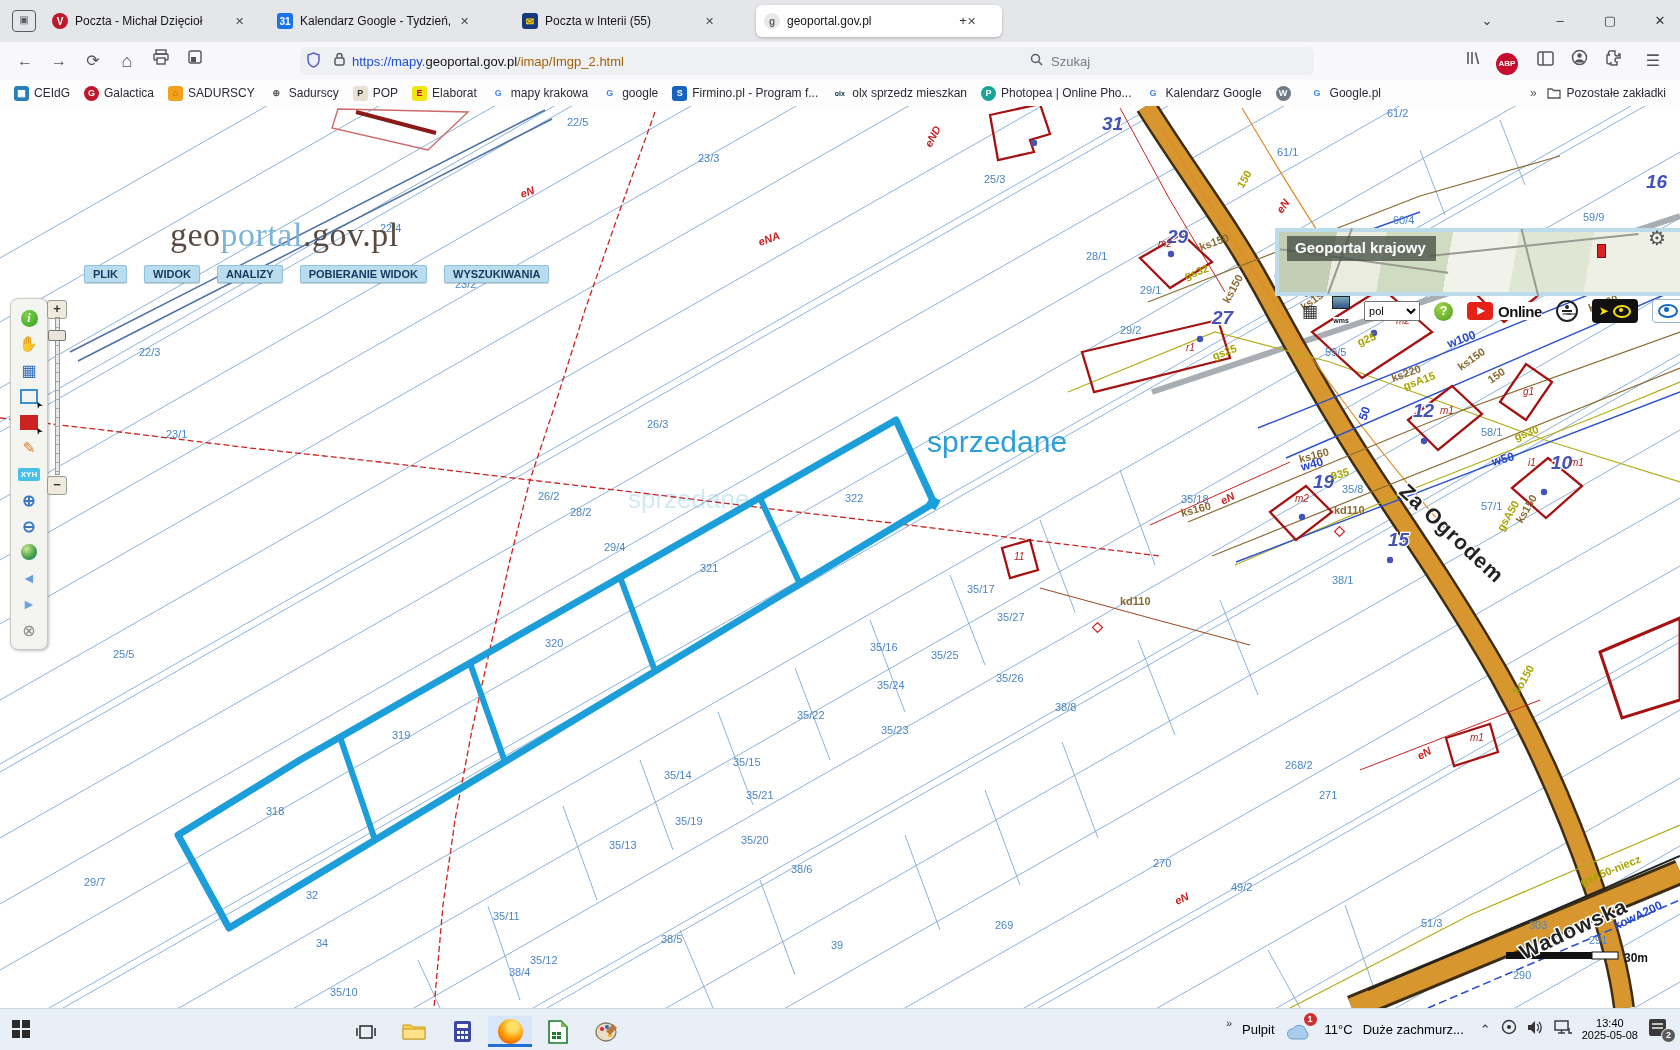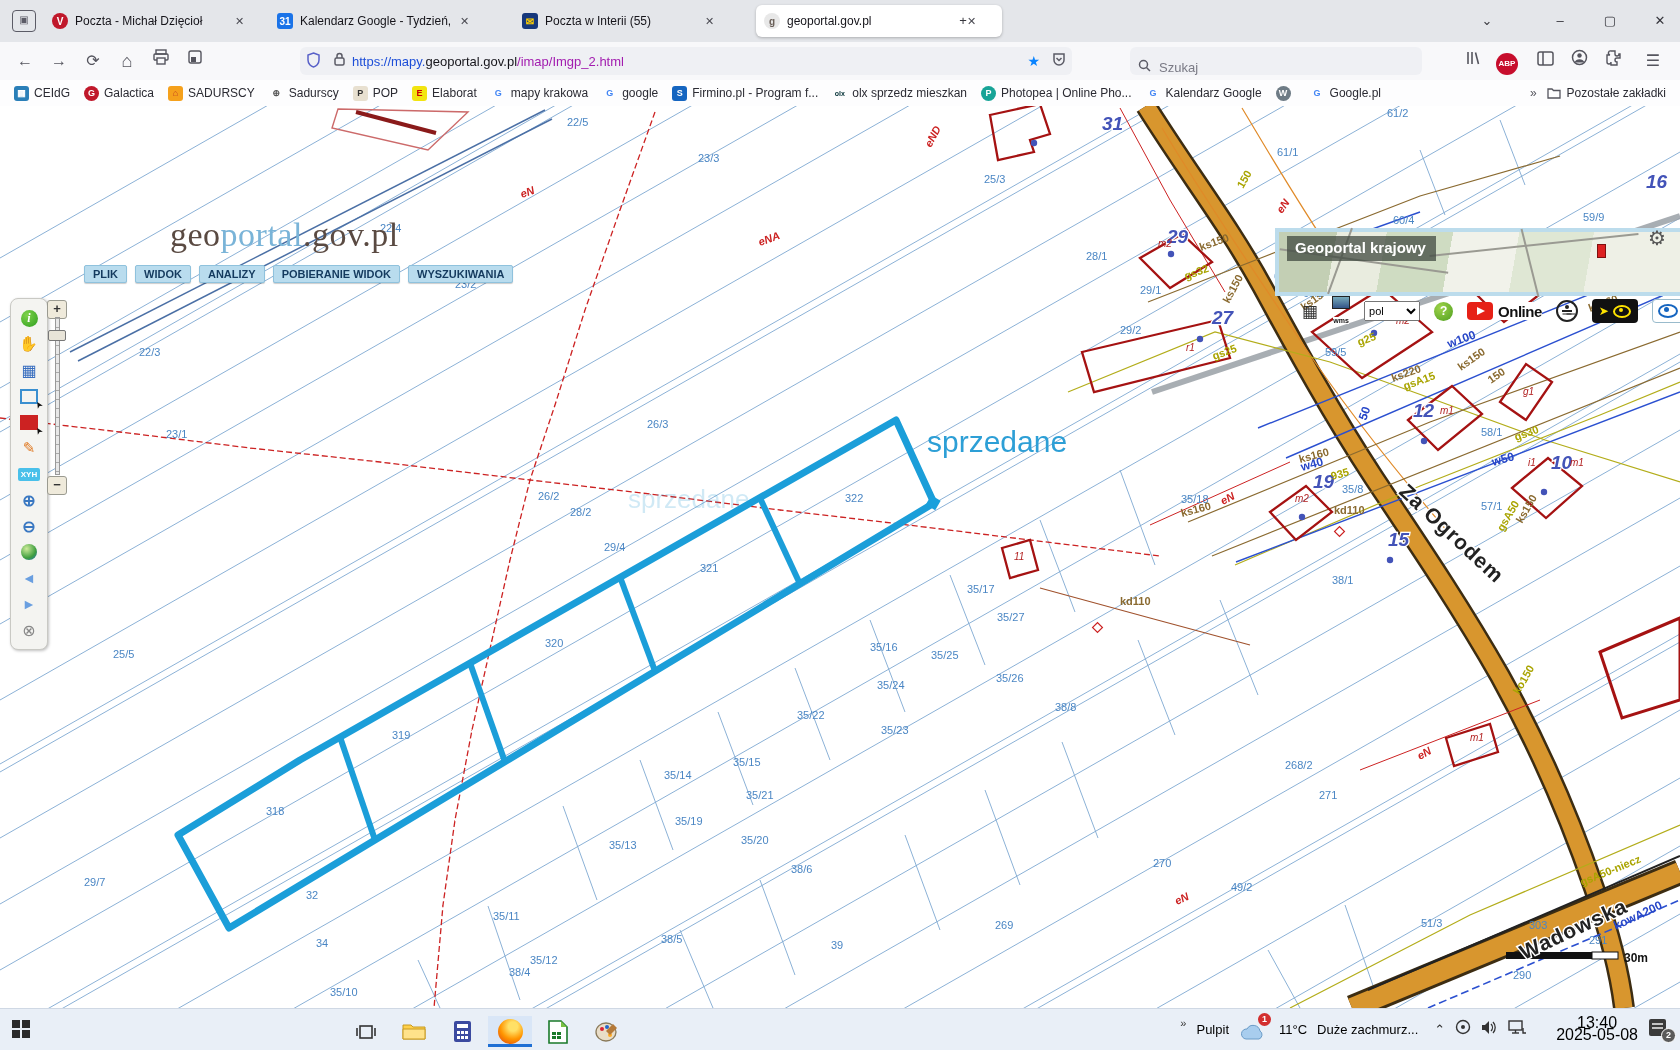--- a/index.html
+++ b/index.html
@@ -14,42 +14,42 @@
   .tab .fav{width:16px;height:16px;border-radius:3px;margin-right:7px;font-size:10px;font-weight:bold;display:flex;align-items:center;justify-content:center;flex:none;}
   .tab .fav.round{border-radius:50%;}
   .tab .ttl{white-space:nowrap;overflow:hidden;max-width:150px;flex:1;}
   .tab.active .ttl{max-width:170px;}
   .tab .tclose{margin-left:10px;color:#4a4a52;font-size:11px;}
   .winbtn{position:absolute;top:8px;width:30px;height:26px;text-align:center;line-height:26px;color:#35353c;font-size:13px;}
   #navbar{position:absolute;left:0;top:42px;width:1680px;height:38px;background:#f8f8fa;border-bottom:1px solid #dcdce2;}
   .navico{position:absolute;top:48px;width:26px;height:26px;color:#55555e;font-size:16px;text-align:center;line-height:26px;}
   #urlbar{position:absolute;left:300px;top:47px;width:772px;height:28px;background:#eff0f4;border-radius:6px;display:flex;align-items:center;font-size:13px;color:#15141a;}
   #urlbar .uico{margin:0 6px;color:#5b5b66;}
-  #searchbar{position:absolute;left:1130px;top:47px;width:292px;height:28px;background:#eff0f4;border-radius:6px;display:flex;align-items:flex-end;color:#7a7a85;font-size:13px;}
+  #searchbar{position:absolute;left:1022px;top:47px;width:292px;height:28px;background:#eff0f4;border-radius:6px;display:flex;align-items:center;color:#7a7a85;font-size:13px;}
   #bmbar{position:absolute;left:0;top:80px;width:1680px;height:26px;background:#fdfdfe;display:flex;align-items:center;font-size:12px;color:#2b2b33;}
   .bm{display:flex;align-items:center;margin-left:14px;white-space:nowrap;}
   .bm .bico{width:15px;height:15px;border-radius:3px;margin-right:5px;font-size:9px;font-weight:bold;display:flex;align-items:center;justify-content:center;flex:none;}
   .bm .bico.round{border-radius:50%;}
   
   #map{position:absolute;left:0;top:106px;width:1680px;height:902px;background:#fff;}
   svg text{font-family:"Liberation Sans",sans-serif;}
   text.p{fill:#4a86c4;font-size:11px;}
   text.a{fill:#4353b8;font-size:19px;font-weight:bold;font-style:italic;stroke:#fff;stroke-width:2.5px;paint-order:stroke;}
   text.rs{fill:#b22222;font-size:10px;font-style:italic;}
   text.ru{fill:#cc2222;font-size:11px;font-weight:bold;font-style:italic;}
   text.w{fill:#2746c8;font-size:12px;font-weight:bold;}
   text.g{fill:#a9a400;font-size:11px;font-weight:bold;}
   text.k{fill:#8a6a30;font-size:11px;font-weight:bold;}
   text.st{fill:#222;font-size:21px;font-weight:bold;stroke:#fff;stroke-width:3px;paint-order:stroke;letter-spacing:1px;}
   text.sold{fill:#2d9fd6;font-size:30px;}
   text.ghost{fill:#2d9fd6;font-size:26px;opacity:.22;}
   text.sb{fill:#111;font-size:12px;font-weight:bold;}
   
   #gplogo{position:absolute;left:170px;top:110px;font-family:"Liberation Serif",serif;font-size:34px;letter-spacing:.5px;}
-  #gpmenu{position:absolute;left:84px;top:159px;display:flex;gap:8px;}
+  #gpmenu{position:absolute;left:84px;top:159px;display:flex;gap:17px;}
   .gpbtn{background:#b9dcee;border:1px solid #8fc2dd;border-radius:2px;padding:2px 8px;font-size:11px;font-weight:bold;color:#143a5e;box-shadow:0 1px 1px rgba(0,0,0,.2);}
   #gptools{position:absolute;left:10px;top:192px;width:36px;background:#f4f4f1;border:1px solid #c9c9c4;border-radius:8px;box-shadow:1px 1px 3px rgba(0,0,0,.25);padding:6px 0;}
   .tool{height:26px;display:flex;align-items:center;justify-content:center;}
   .t-info{width:17px;height:17px;border-radius:50%;background:radial-gradient(circle at 35% 30%,#7fd24a,#2e9e1f);color:#fff;font:italic bold 12px "Liberation Serif",serif;text-align:center;line-height:17px;}
   .t-pan{color:#c9a36a;font-size:15px;}
   .t-table{color:#3a6fc0;font-size:16px;}
   .t-box{width:14px;height:11px;border:2px solid #3a8fd0;position:relative;}
   .t-box.red{border-color:#cc2222;background:#cc2222;}
   .t-box::after{content:"➤";position:absolute;right:-7px;bottom:-8px;font-size:9px;color:#111;transform:rotate(-120deg);}
   .t-pencil{color:#e07820;font-size:15px;}
@@ -90,21 +90,21 @@
   #gearico{position:absolute;left:1648px;top:120px;color:#555;font-size:20px;}
   
   #taskbar{position:absolute;left:0;top:1008px;width:1680px;height:42px;background:#e9eff7;border-top:1px solid #cfd8e4;font-size:12px;color:#1a1a1a;}
   #startbtn{position:absolute;left:12px;top:1020px;width:18px;height:18px;display:grid;grid-template-columns:8px 8px;grid-template-rows:8px 8px;gap:2px;}
   #startbtn span{background:#2b2b2b;}
   #tsearch{position:absolute;left:48px;top:1015px;width:287px;height:28px;background:#fff;border:1px solid #8a99aa;display:flex;align-items:center;color:#444;font-size:13px;}
   .tico{position:absolute;top:1016px;width:44px;height:31px;display:flex;align-items:center;justify-content:center;}
   .tico.activeapp{background:#d9e6f7;box-shadow:inset 0 -3px 0 #1f6fd4;}
   .ffball{width:25px;height:25px;border-radius:50%;background:radial-gradient(circle at 60% 30%,#ffe066 0 20%,#ff9500 55%,#e8590c 85%,#b23a0a);}
   #tray{position:absolute;right:0;top:1008px;height:42px;display:flex;align-items:center;gap:10px;padding-right:8px;}
-  #clock{line-height:12px;font-size:16px;text-align:center;margin-left:20px;}
+  #clock{line-height:12px;font-size:11px;text-align:center;}
   .badge{position:absolute;background:#d32f2f;color:#fff;border-radius:50%;font-size:9px;font-weight:bold;width:13px;height:13px;text-align:center;line-height:13px;}
 </style>
 </head>
 <body>
 
 <div class="screen">
 
   <div id="tabbar">
     <div id="ffview">▣</div>
     <div id="tabs">
@@ -160,21 +160,21 @@
           <path d="M7.5 1 L13 3 V8 C13 12 10 14.5 7.5 15 C5 14.5 2 12 2 8 V3 Z" fill="none" stroke="#5860c8" stroke-width="1.5"></path>
         </svg>
     </span>
     <span class="uico">
       <svg width="13" height="15" viewBox="0 0 13 15">
           <rect x="2" y="6" width="9" height="7" rx="1.5" fill="none" stroke="#5b5b66" stroke-width="1.5"></rect>
           <path d="M4 6 V4 a2.5 2.5 0 0 1 5 0 V6" fill="none" stroke="#5b5b66" stroke-width="1.5"></path>
         </svg>
     </span>
     <span style="flex:1">
-      <span style="color:#1d4ed8">https://mapy.</span><span style="color:#15141a">geoportal.gov.pl</span><span style="color:#a21caf">/imap/Imgp_2.html</span>
+      <span style="color:#1d4ed8">https://mapy.</span><span style="color:#15141a">geoportal.gov.pl</span><span style="color:#a16207">/imap/Imgp_2.html</span>
     </span>
     <span class="uico" style="color:#0a84ff;font-size:14px">★</span>
     <span class="uico">
       <svg width="14" height="15" viewBox="0 0 14 15">
           <path d="M2 2 H12 V8 a5 5 0 0 1 -10 0 Z" fill="none" stroke="#5b5b66" stroke-width="1.5"></path>
           <path d="M4.5 6 L7 8.5 L9.5 6" fill="none" stroke="#5b5b66" stroke-width="1.5"></path>
         </svg>
     </span>
   </div>
   <div id="searchbar">

